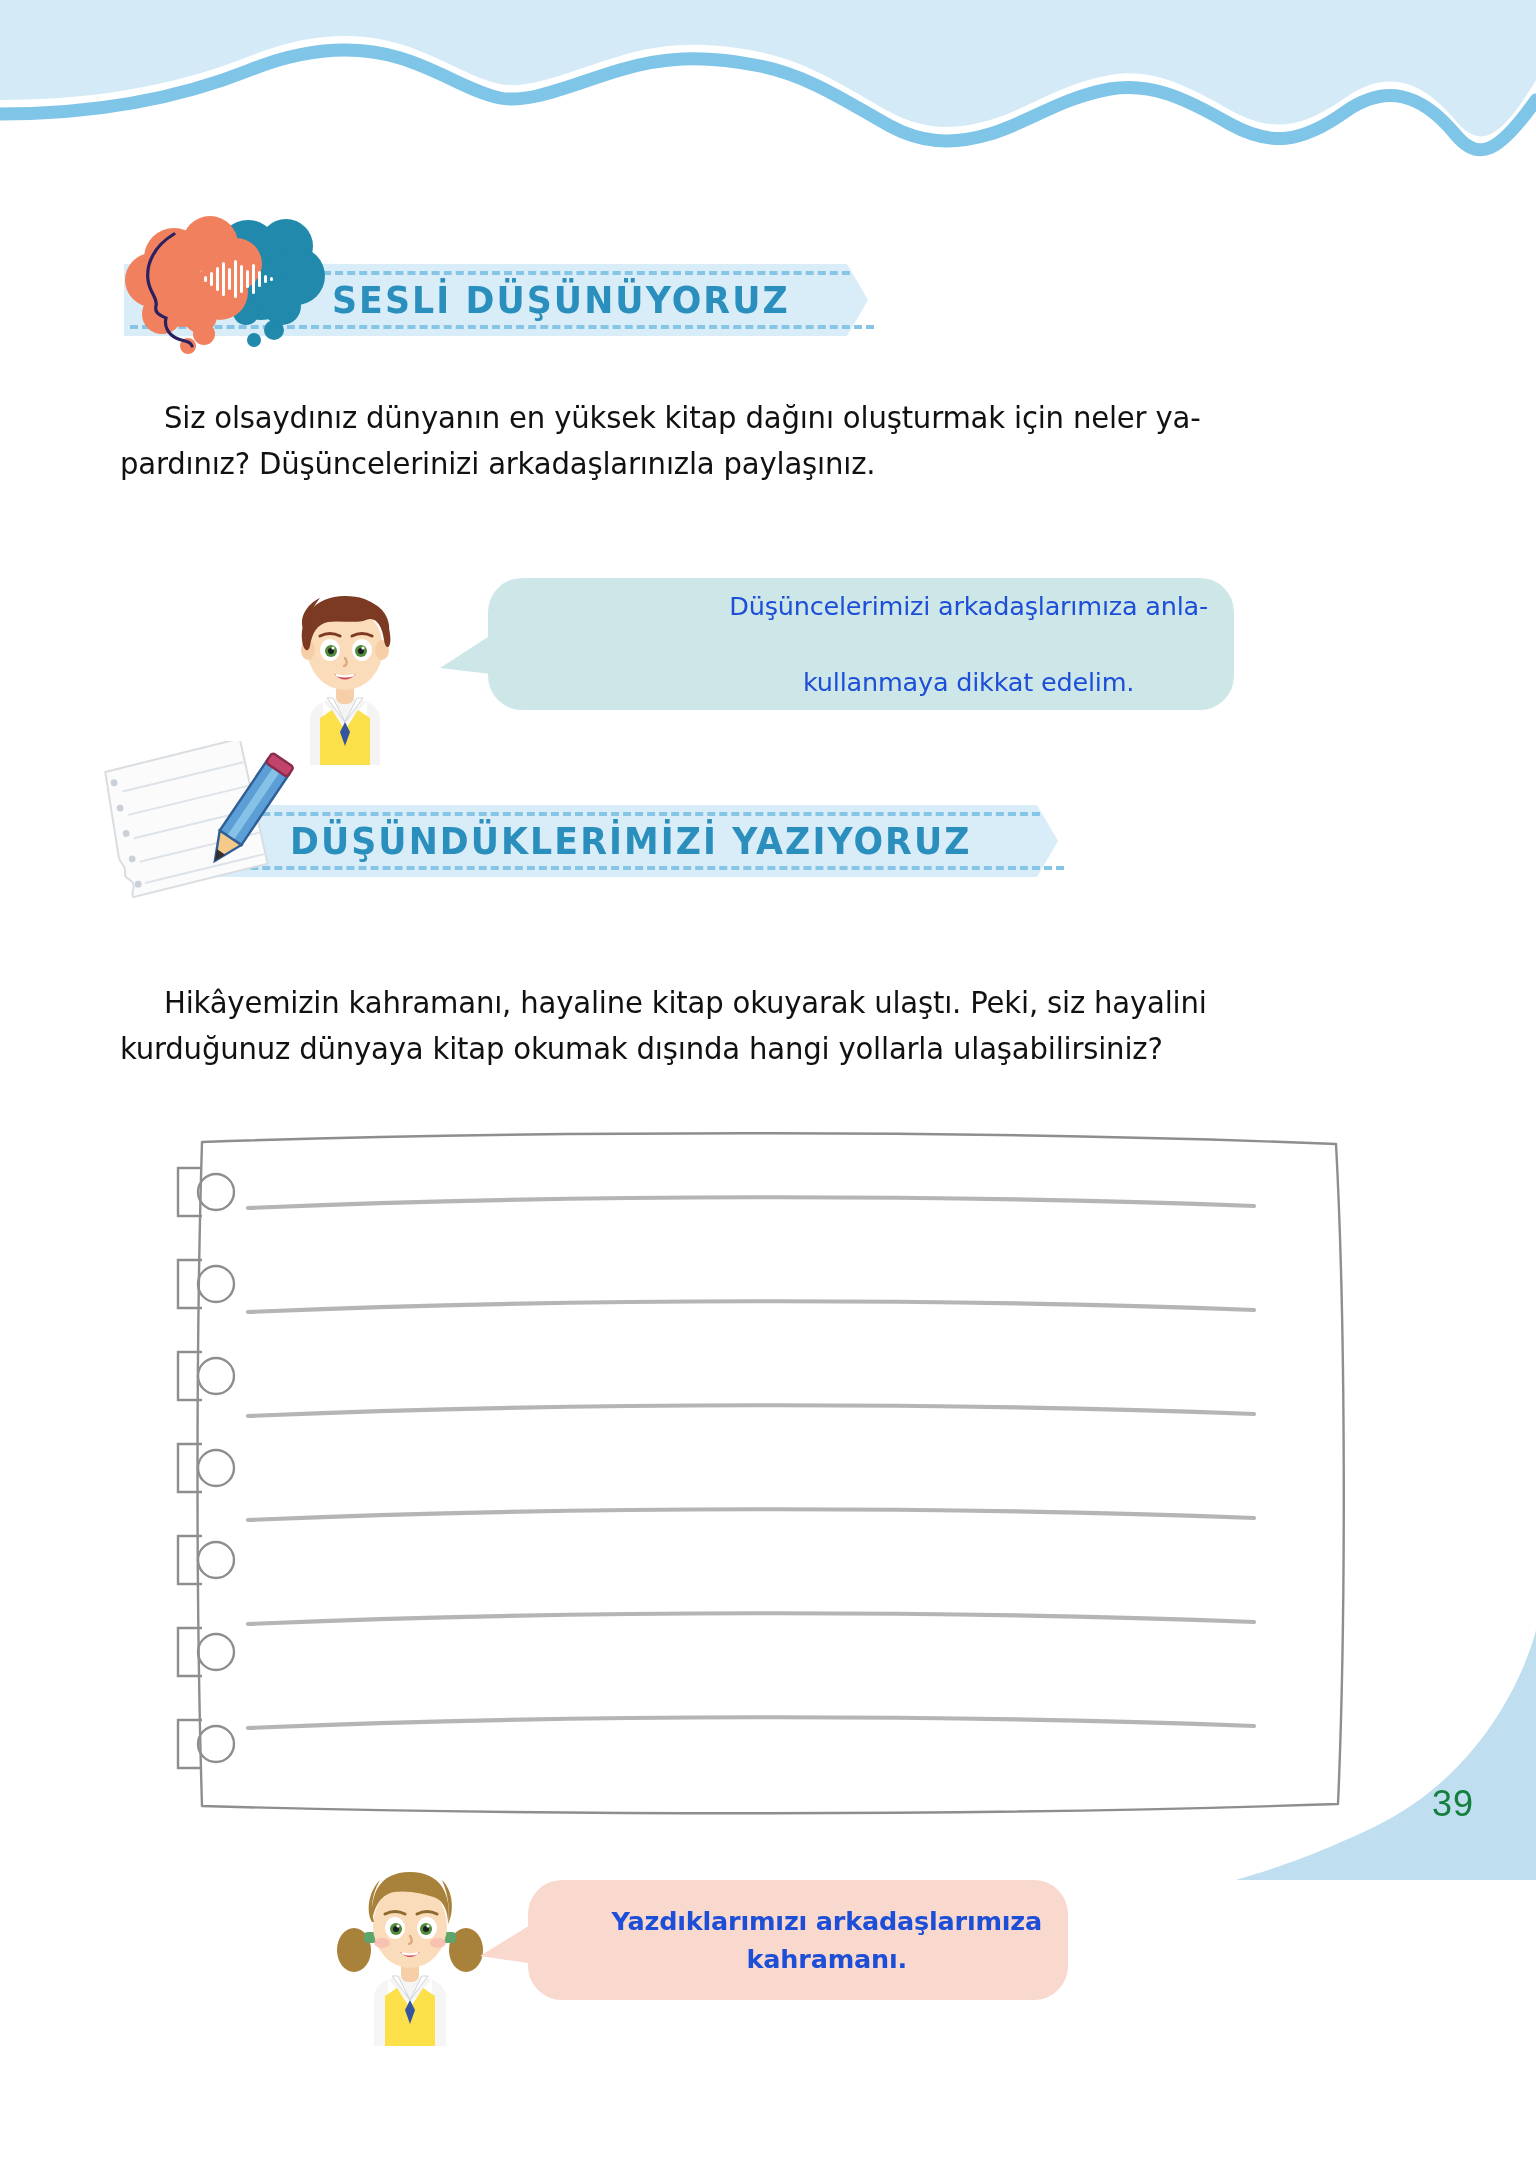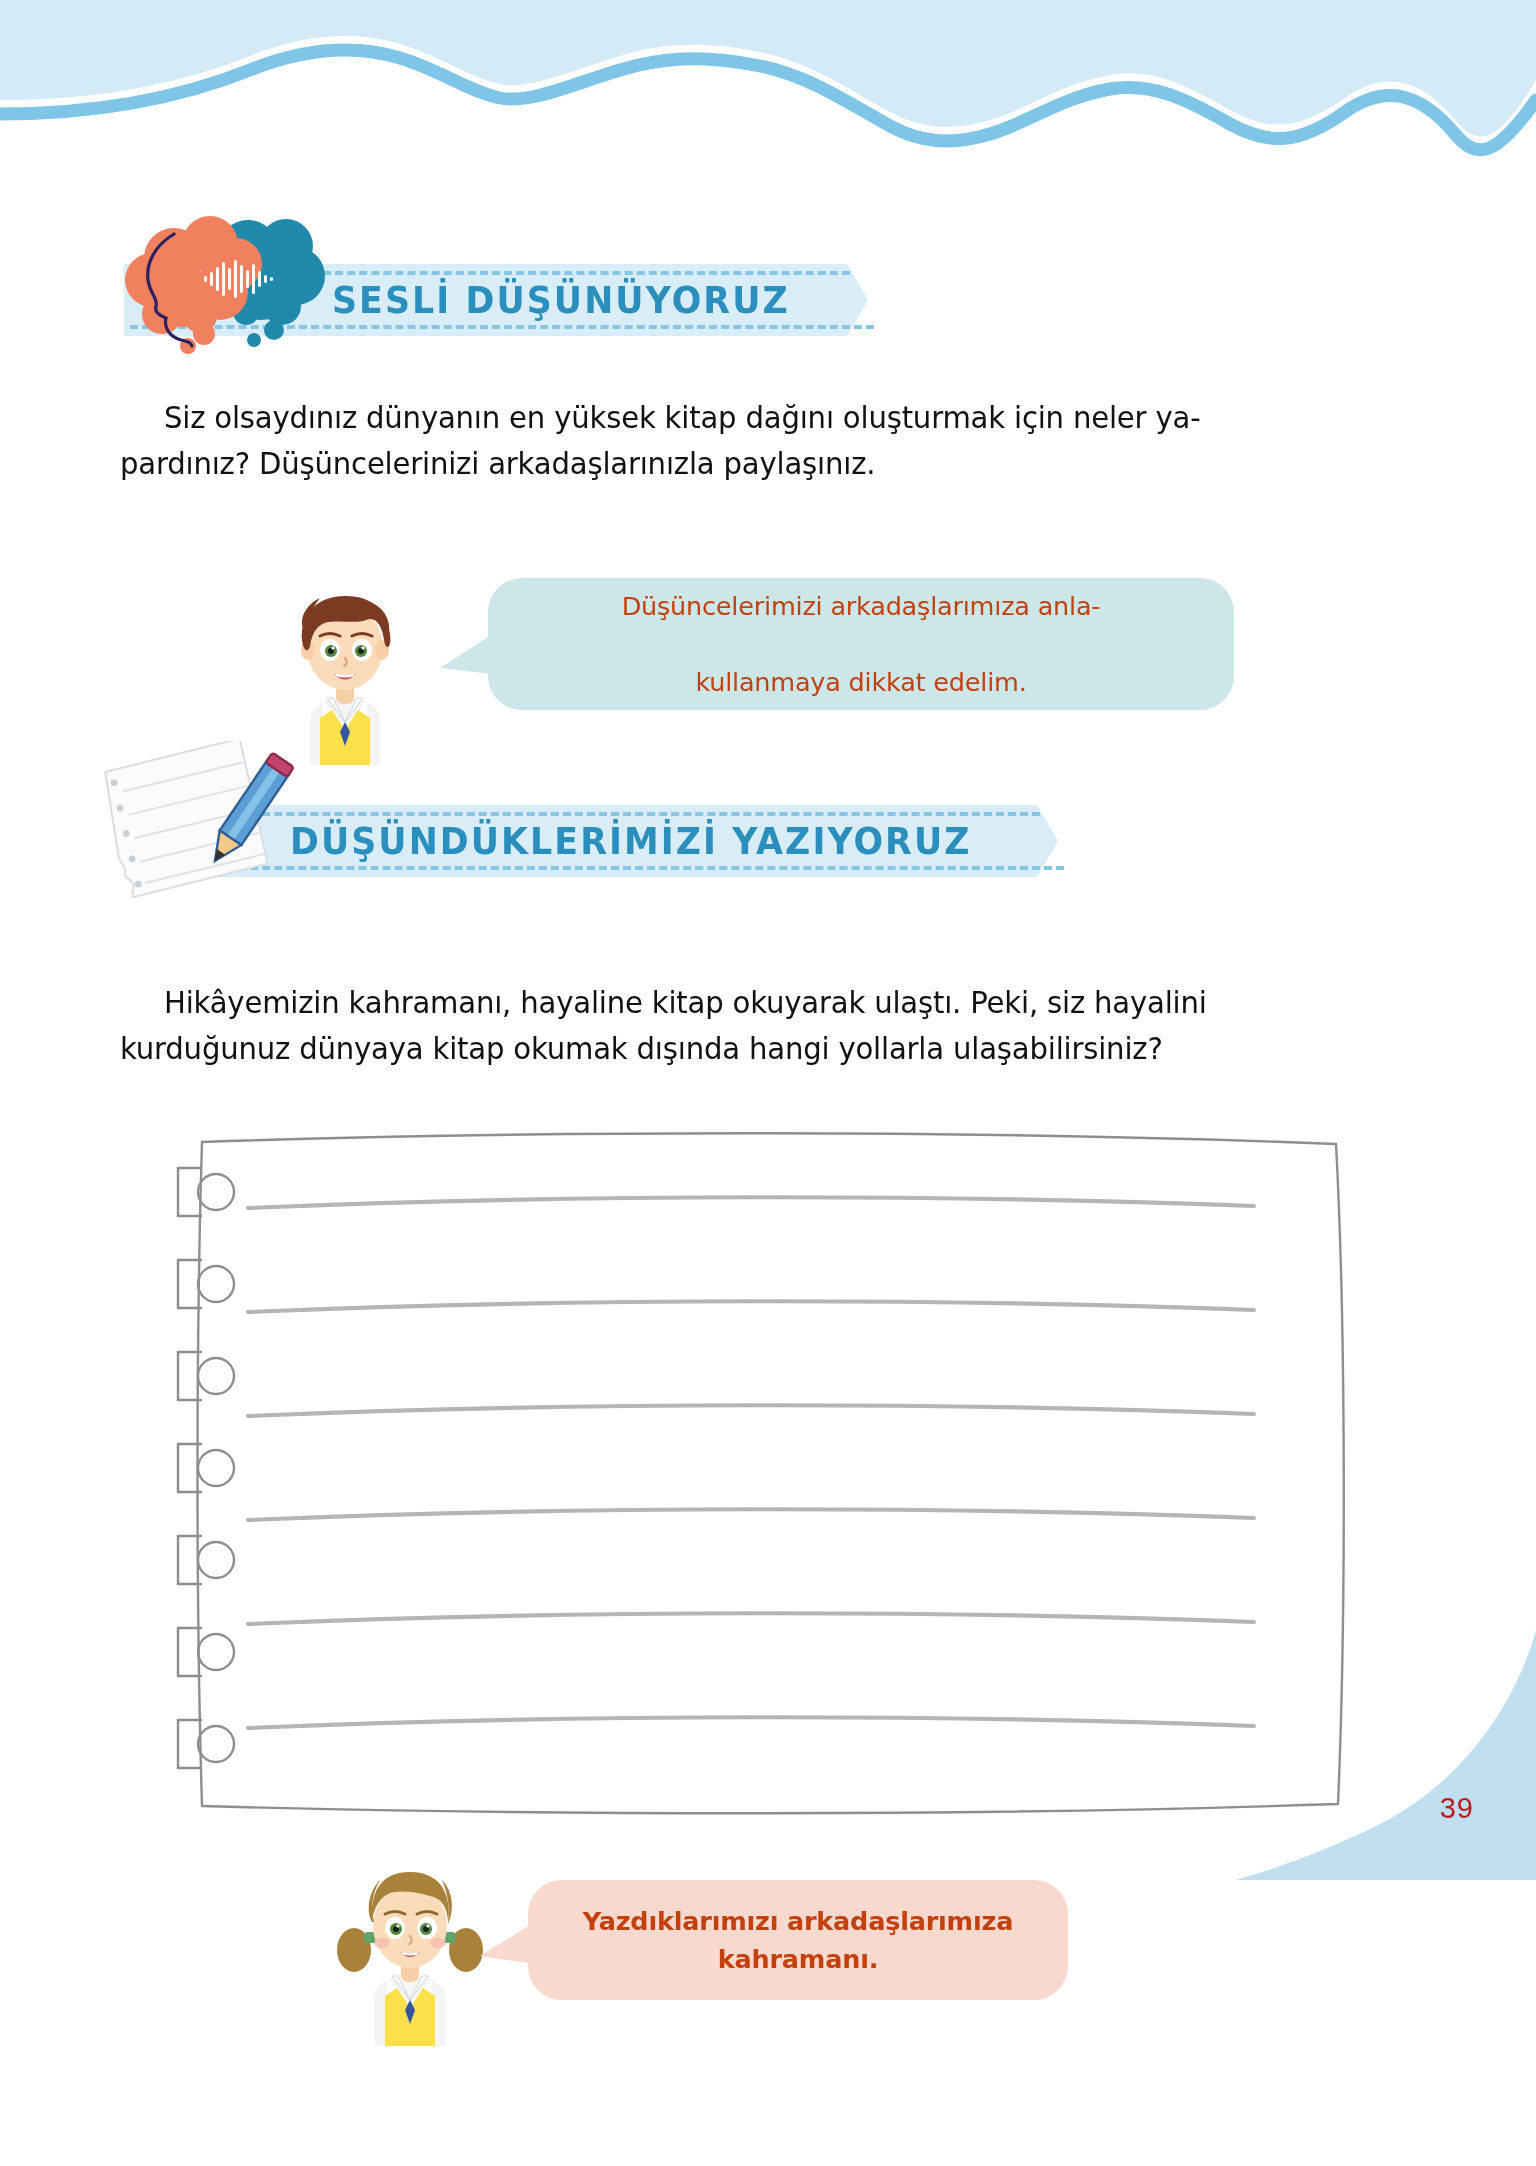--- a/index.html
+++ b/index.html
@@ -26,22 +26,22 @@
   .page-corner {
     position: absolute;
     right: 0; bottom: 0;
     width: 300px; height: 250px;
     overflow: hidden;
     pointer-events: none;
   }
   .page-number {
     position: absolute;
     right: 62px; bottom: 55px;
-    font-size: 29px;
-    color: #b91c1c;
+    font-size: 36px;
+    color: #15803d;
     font-family: "Liberation Sans", sans-serif;
     letter-spacing: 1px;
   }
 
   
   .banner-block {
     position: absolute;
     display: block;
   }
   .banner-ribbon {
@@ -101,24 +101,24 @@
     transform-origin: left top;
   }
   .body-text .indent { display: inline-block; width: 46px; }
 
   
   .bubble {
     position: absolute;
     border-radius: 34px;
     display: flex;
     align-items: center;
-    justify-content: center;
+    justify-content: flex-end;
     text-align: center;
     font-family: "DejaVu Sans", sans-serif;
-    color: #c2410c;
+    color: #1d4ed8;
     padding: 20px 26px;
   }
   .bubble-blue { background: #cde6e8; }
   .bubble-pink { background: #f9d8cd; font-weight: bold; }
   .bubble-text {
     font-size: 25.5px;
     line-height: 1.50;
     letter-spacing: -0.2px;
   }
   .bubble-tail { position: absolute; }

